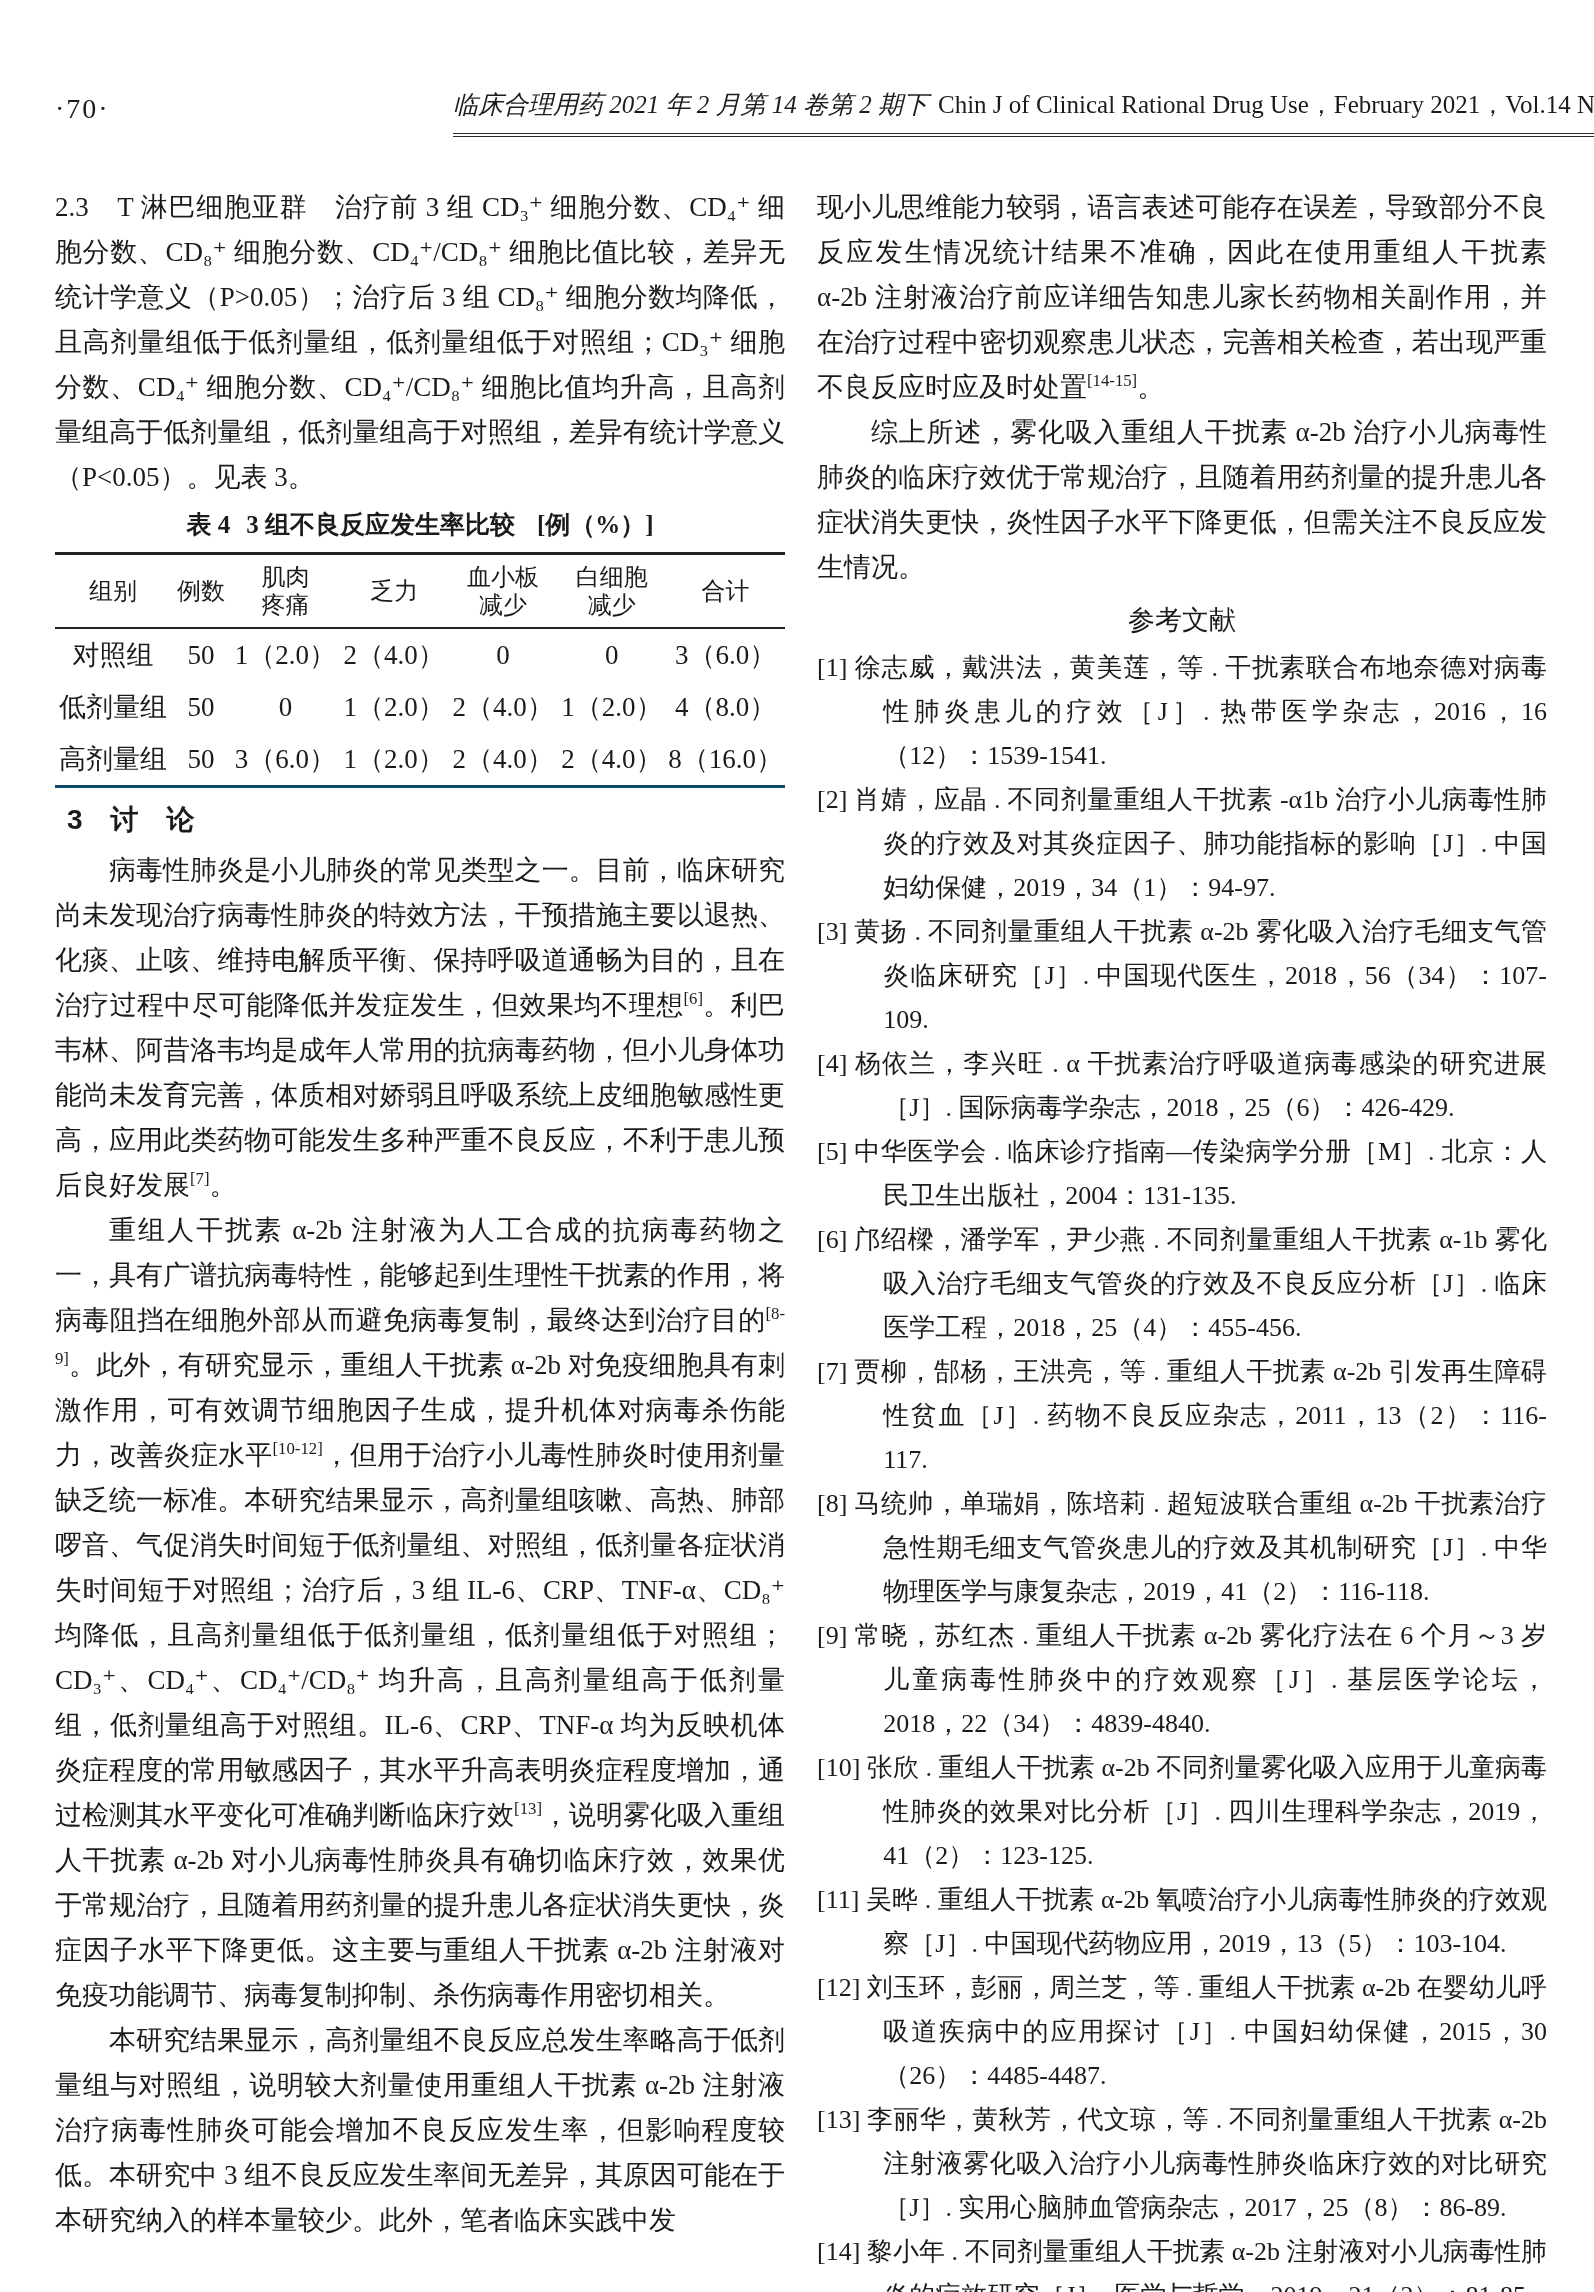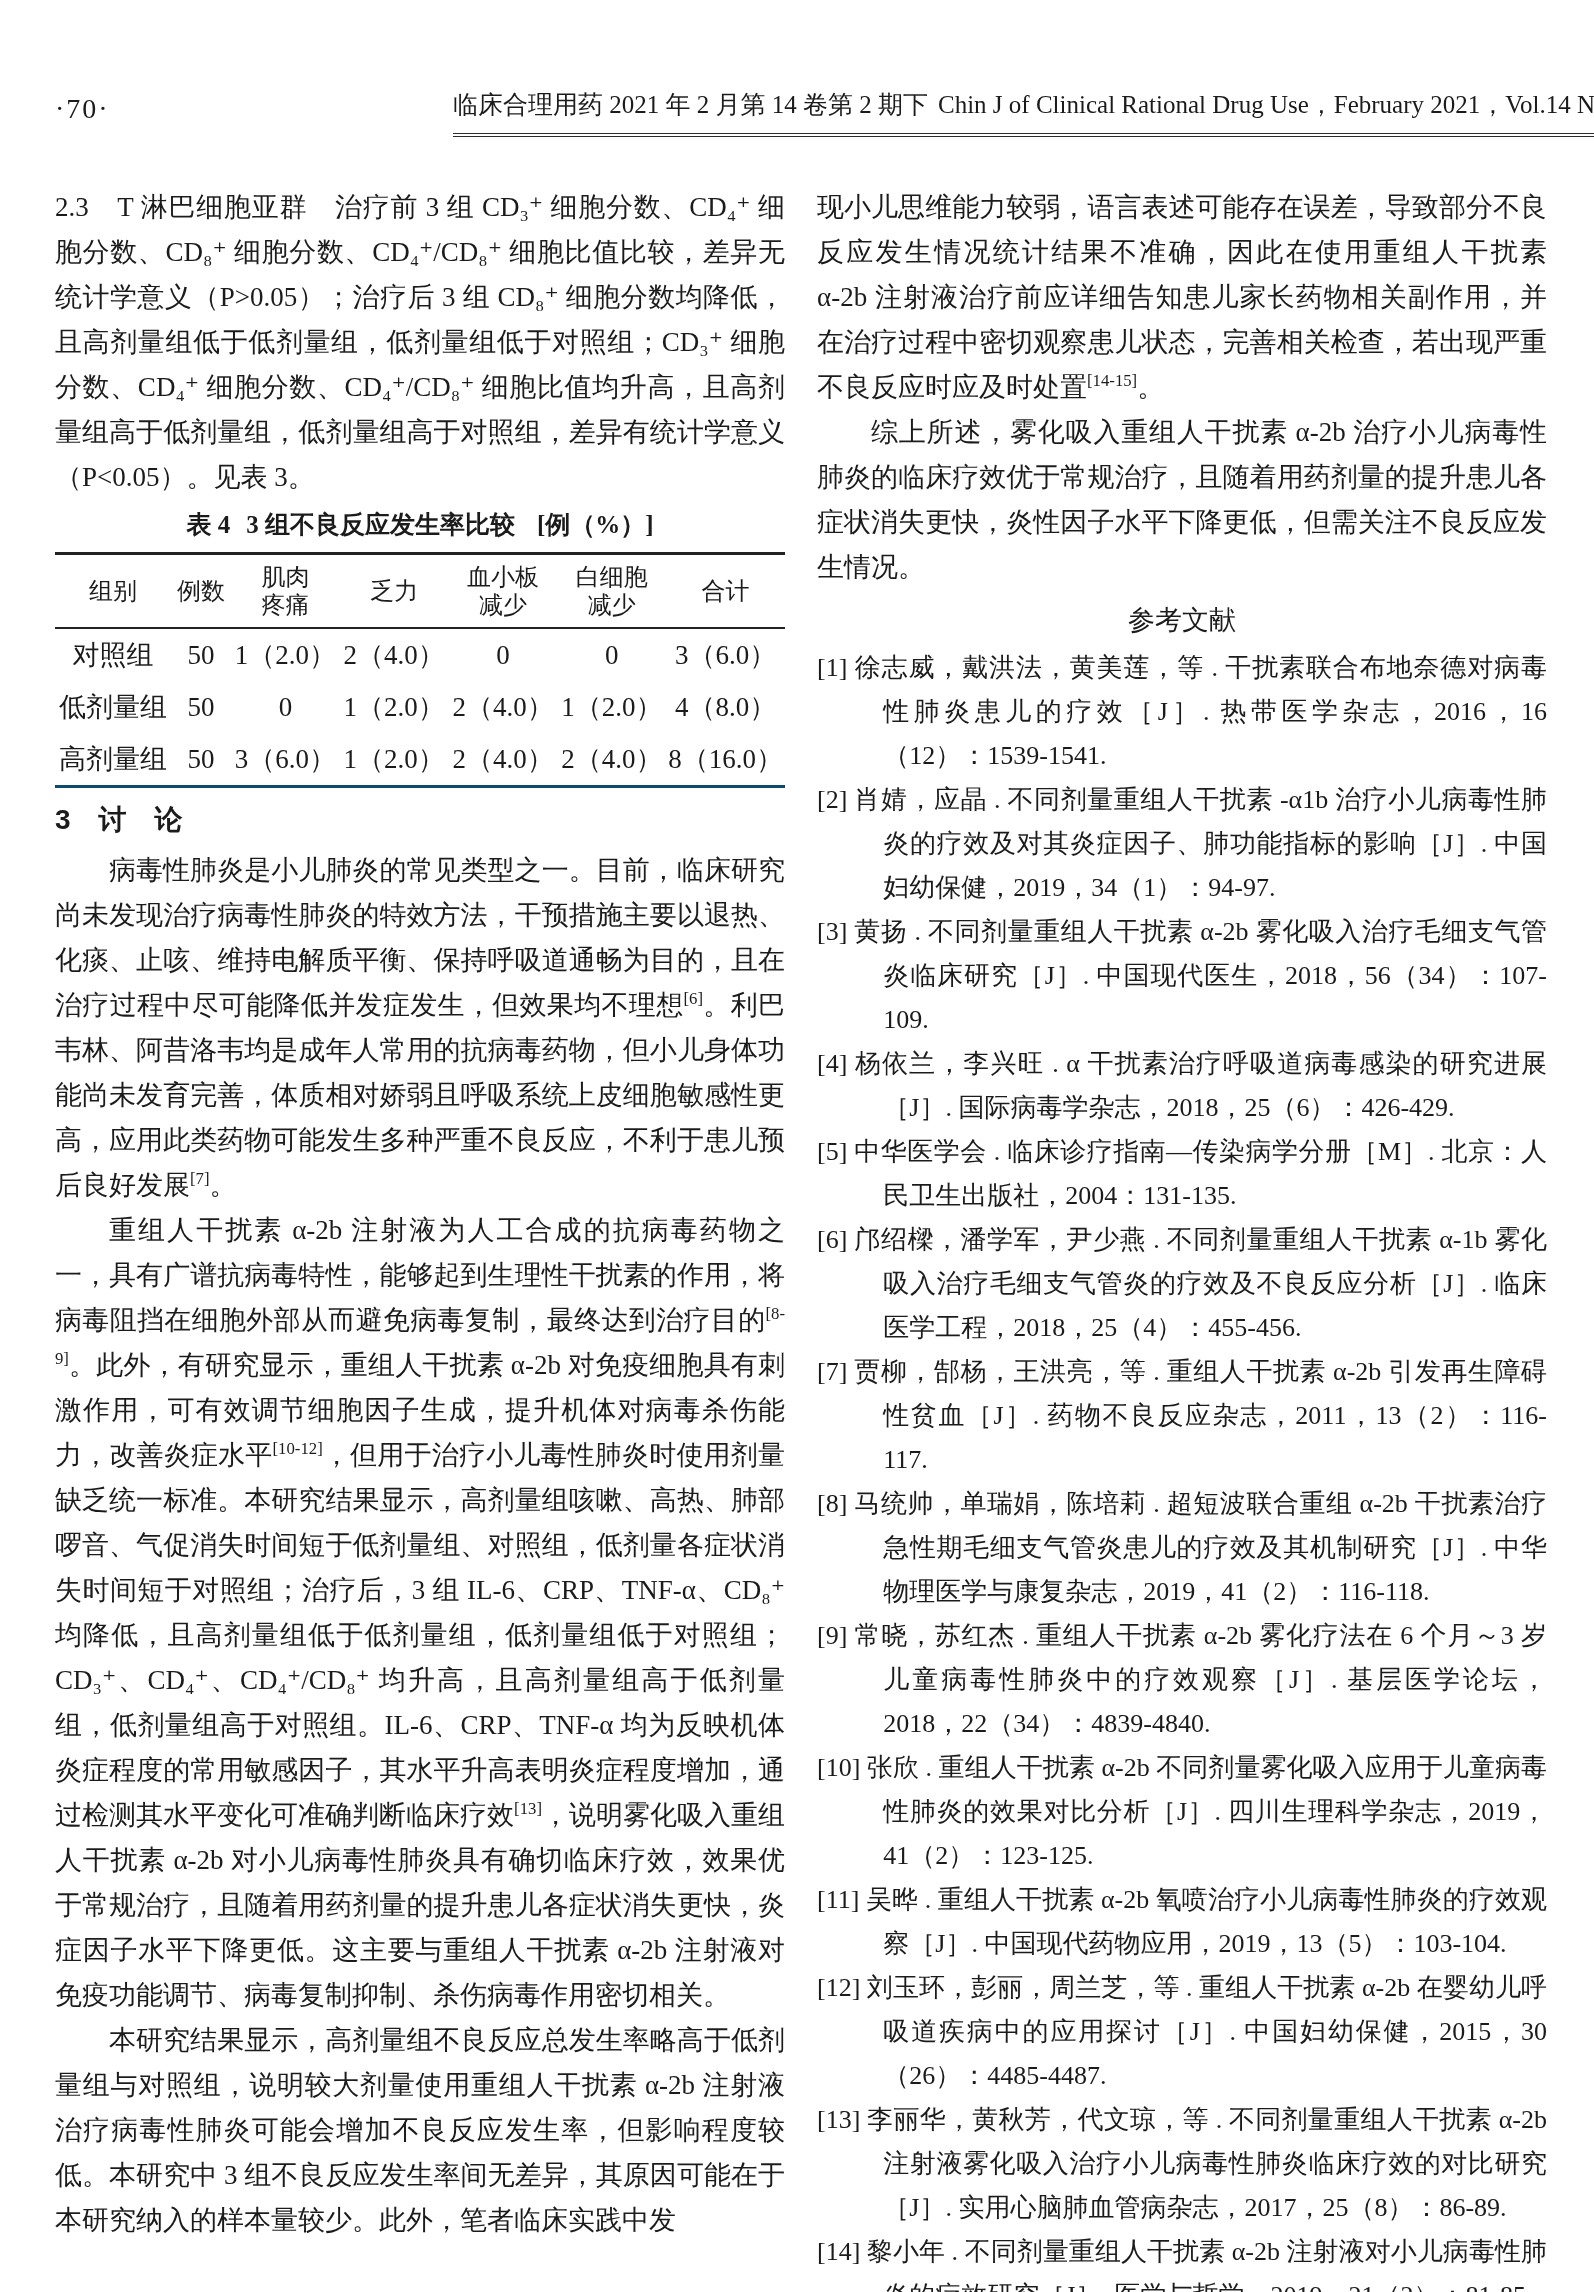--- a/index.html
+++ b/index.html
@@ -30,21 +30,21 @@
   }
   .head-spacer { flex: 0 0 289px; }
   .journal-line {
     flex: 1 1 auto;
     text-align: center;
     font-size: 25px;
     padding-bottom: 12px;
     border-bottom: 4px double #2b2b2b;
     white-space: nowrap;
   }
-  .journal-cn { margin-right: 10px; }
+  .journal-cn { margin-right: 10px; font-style: italic; }
   
   .columns {
     display: flex;
     gap: 32px;
     margin-top: 48px;
   }
   .col {
     width: 730px;
     flex: 0 0 730px;
     font-size: 27px;
@@ -57,21 +57,21 @@
     font-size: 0.62em;
     vertical-align: super;
     line-height: 0;
   }
   
   .sec-heading {
     font-family: "Liberation Sans", "DejaVu Sans", sans-serif;
     font-weight: 700;
     font-size: 28px;
     line-height: 52px;
-    margin: 2px 0 2px 0;
+    margin: 2px 0 2px 12px;
   }
   
   .tbl-caption {
     text-align: center;
     font-family: Liberation Serif, serif;
     font-weight: 700;
     font-size: 25px;
     line-height: 46px;
     margin-top: 2px;
   }

